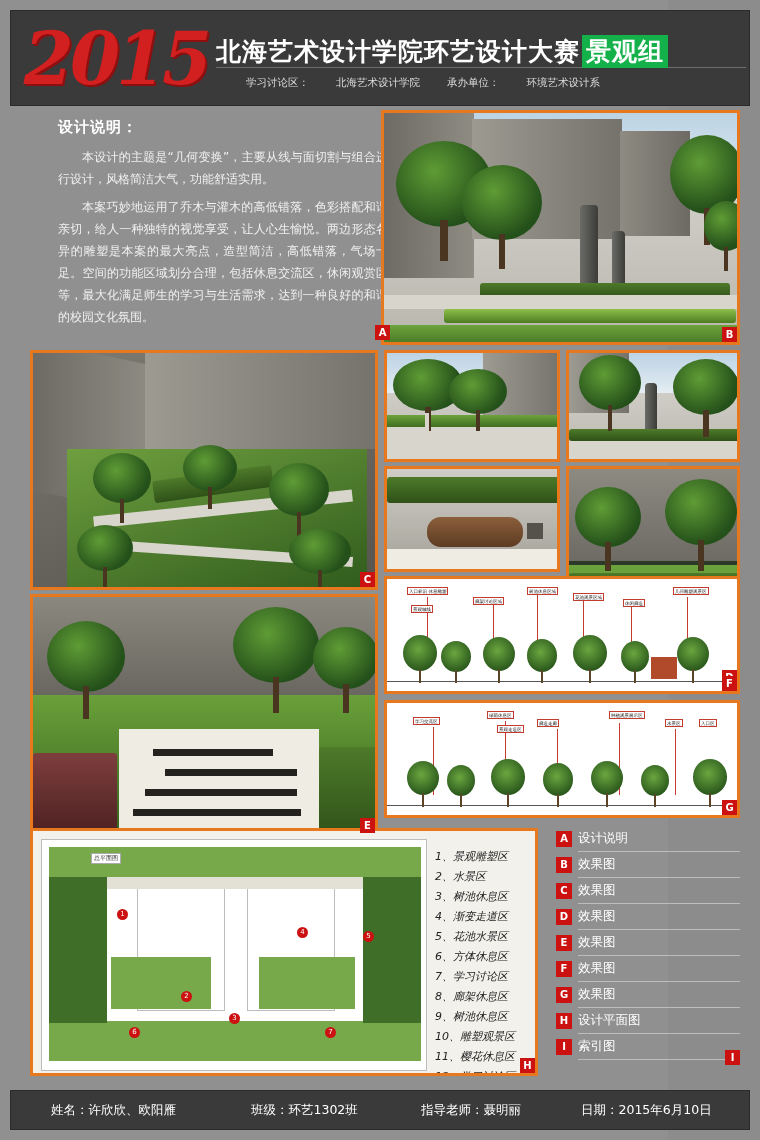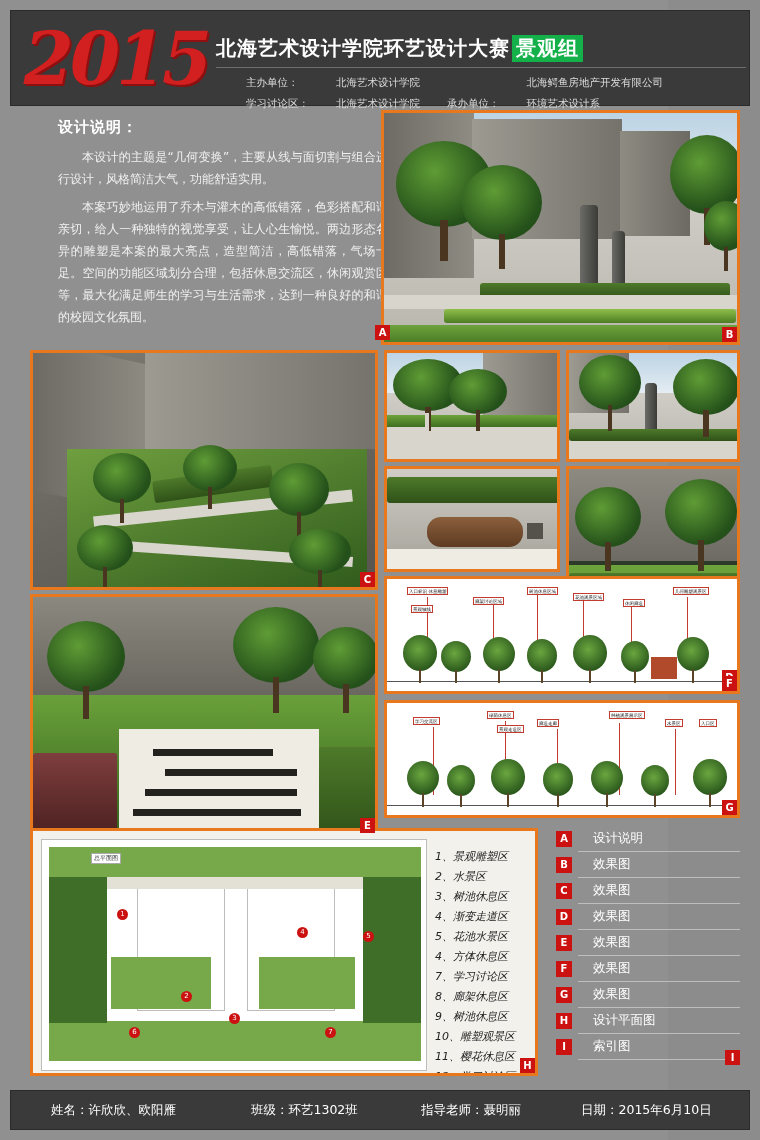--- a/index.html
+++ b/index.html
@@ -23,21 +23,21 @@
     color:#d21f1f;
     font-family:"DejaVu Serif","Liberation Serif",serif;
     font-size:72px;font-weight:bold;font-style:italic;
     letter-spacing:-4px;
     line-height:92px;
     text-align:center;
     text-shadow:2px 2px 0 #8e0f0f;
   }
   .title-main{
     position:absolute;left:205px;top:24px;
-    font-size:20px;font-weight:bold;color:#ffffff;
+    font-size:25px;font-weight:bold;color:#ffffff;
     letter-spacing:1px;
     white-space:nowrap;
   }
   .title-tag{
     display:inline-block;
     background:#14b04a;color:#ffffff;
     padding:0 4px;margin-left:2px;
   }
   .sub-table{
     position:absolute;left:232px;top:60px;
@@ -132,21 +132,21 @@
   .legend div{white-space:nowrap;}
 
   
   .index{position:absolute;}
   .idx-row{position:relative;height:26px;}
   .idx-letter{
     position:absolute;left:0;top:3px;width:16px;height:16px;background:#cc1111;
     color:#fff;font-size:10px;font-weight:bold;text-align:center;line-height:16px;
   }
   .idx-text{
-    position:absolute;left:37px;top:2px;font-size:12.5px;color:#ffffff;
+    position:absolute;left:22px;top:2px;font-size:12.5px;color:#ffffff;
   }
   .idx-line{position:absolute;left:22px;right:0;bottom:2px;height:1px;background:#bdbdbd;}
 
   
   .footer{
     position:absolute;left:10px;top:1090px;width:740px;height:40px;
     background:#3a3a3a;border:1px solid #2b2b2b;box-sizing:border-box;
   }
   .footer .cell{
     position:absolute;top:11px;font-size:12.5px;color:#ffffff;white-space:nowrap;text-align:right;
@@ -160,26 +160,20 @@
 <div class="poster">
 
   <div class="header">
     <div class="year">2015</div>
     <div class="hline"></div>
     <div class="title-main">
       <span>北海艺术设计学院环艺设计大赛</span><span class="title-tag">景观组</span>
     </div>
     <table class="sub-table">
       <tbody>
-          <tr>
-        <td>主办单位：</td>
-        <td>北海艺术设计学院</td>
-        <td></td>
-        <td>北海鳄鱼房地产开发有限公司</td>
-      </tr>
       <tr>
         <td>学习讨论区：</td>
         <td>北海艺术设计学院</td>
         <td>承办单位：</td>
         <td>环境艺术设计系</td>
       </tr>
     </tbody>
       </table>
   </div>
 
@@ -454,21 +448,21 @@
       <div class="numdot" style="left:330px;top:100px;">5</div>
       <div class="numdot" style="left:96px;top:196px;">6</div>
       <div class="numdot" style="left:292px;top:196px;">7</div>
 
       <div class="legend" style="left:402px;top:16px;width:100px;font-style:italic;">
         <div>1、景观雕塑区</div>
         <div>2、水景区</div>
         <div>3、树池休息区</div>
         <div>4、渐变走道区</div>
         <div>5、花池水景区</div>
-        <div>4、方体休息区</div>
+        <div>6、方体休息区</div>
         <div>7、学习讨论区</div>
         <div>8、廊架休息区</div>
         <div>9、树池休息区</div>
         <div>10、雕塑观景区</div>
         <div>11、樱花休息区</div>
         <div>12、学习讨论区</div>
 
       </div>
       <div class="tag br">H</div>
     </div>

